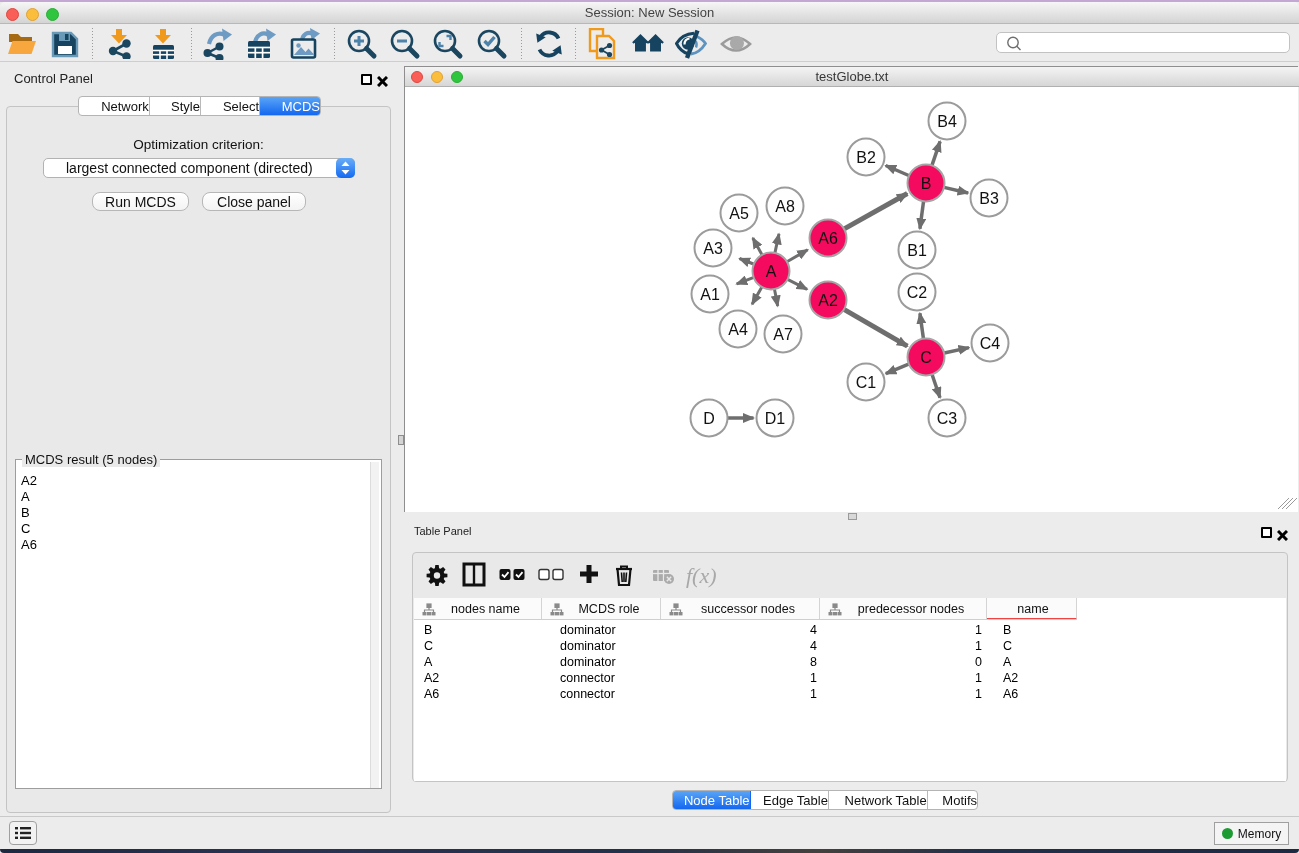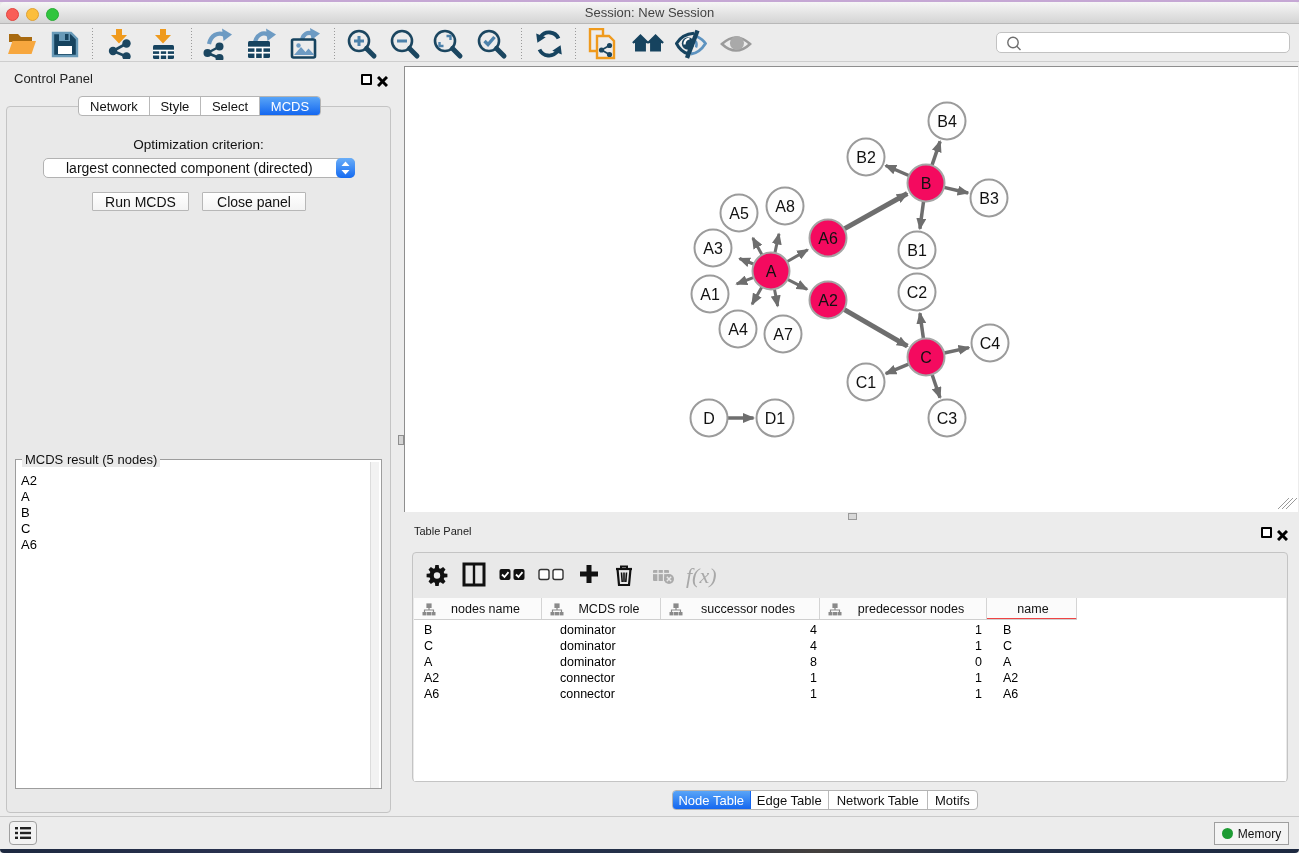--- a/index.html
+++ b/index.html
@@ -9,27 +9,27 @@
 #titlebar .title{width:100%;text-align:center;font-size:13px;color:#434343;line-height:21px}
 .tl{position:absolute;border-radius:50%}
 #toolbar{left:0;top:25px;width:1299px;height:37px;background:#ececec;border-bottom:1px solid #cecece}
 .sep{position:absolute;top:3px;height:32px;width:1px;background-image:repeating-linear-gradient(#9a9a9a 0 1px,transparent 1px 3px)}
 .ticon{position:absolute;top:3px;width:32px;height:32px;display:flex;align-items:center;justify-content:center}
 #search{left:996px;top:7px;width:294px;height:21px;background:#fff;border:1px solid #c2c2c2;border-radius:5px}
 
 #cp-title{left:14px;top:71px;font-size:13px;color:#222}
 #cp-box{left:6px;top:106px;width:385px;height:707px;background:#e9e9e9;border:1px solid #c4c4c4;border-radius:4px}
 .seg{position:absolute;display:flex;height:20px;border:1px solid #b4b4b4;border-radius:4px;background:#fff;overflow:hidden}
-.seg div{font-size:13px;color:#111;text-align:center;line-height:19px;border-right:1px solid #b9b9b9}
+.seg div{font-size:13px;color:#111;text-align:right;line-height:19px;border-right:1px solid #b9b9b9}
 .seg div:last-child{border-right:none}
 .seg .on{background:linear-gradient(#59a5f7,#1467f0);color:#fff;border-right-color:#1467f0}
 #opt-label{left:0;top:137px;width:397px;text-align:center;font-size:13.5px;color:#111}
 #dropdown{left:43px;top:158px;width:312px;height:20px;background:#fff;border:1px solid #b2b2b2;border-radius:5px;font-size:14px;color:#111;line-height:19px;padding-left:22px}
 #spinner{left:336px;top:158px;width:19px;height:20px;border-radius:5px;background:linear-gradient(#6aaef8,#146af1)}
-.btn{position:absolute;height:19px;background:linear-gradient(#ffffff,#f3f3f3);border:1px solid #b7b7b7;border-radius:1px;font-size:14px;color:#111;text-align:center;line-height:18px}
+.btn{position:absolute;height:19px;background:linear-gradient(#ffffff,#f3f3f3);border:1px solid #b7b7b7;border-radius:8px;font-size:14px;color:#111;text-align:center;line-height:18px}
 #fieldset{left:15px;top:459px;width:367px;height:330px;border:1px solid #9d9d9d;background:#fff}
 #fieldset .legend{position:absolute;left:6px;top:-8px;background:#e9e9e9;padding:0 3px;font-size:13px;color:#111}
 #fieldset .items{position:absolute;left:5px;top:13px;font-size:13px;color:#000;line-height:16px}
 #fieldset .sb{position:absolute;right:2px;top:2px;width:9px;height:326px;background:#f2f2f2;border-left:1px solid #dcdcdc}
 
 #gwin{left:404px;top:66px;width:894px;height:446px;border:1px solid #8e8e8e;border-right:none;background:#fff}
 #gtitle{left:0;top:0;width:894px;height:20px;background:linear-gradient(#f4f4f4,#d6d6d6);border-bottom:1px solid #b0b0b0}
 #gtitle .title{width:100%;text-align:center;font-size:13px;color:#373737;line-height:19px}
 #gcanvas{left:0;top:21px;width:893px;height:424px;background:#fff}
 
@@ -243,20 +243,26 @@
     </svg></div>
 <div class="btn" style="left:92px;top:192px;width:97px">Run MCDS</div>
 <div class="btn" style="left:202px;top:192px;width:104px">Close panel</div>
 <div class="abs" id="fieldset">
   <div class="legend">MCDS result (5 nodes)</div>
   <div class="items">A2<br>A<br>B<br>C<br>A6</div>
   <div class="sb"></div>
 </div>
 
 <div class="abs" id="gwin">
+  <div class="abs" id="gtitle">
+    <div class="title">testGlobe.txt</div>
+    <div class="tl" style="left:6px;top:4px;width:12px;height:12px;background:#f95e57;border:1px solid #e14640"></div>
+    <div class="tl" style="left:26px;top:4px;width:12px;height:12px;background:#fbbe3c;border:1px solid #e0a135"></div>
+    <div class="tl" style="left:46px;top:4px;width:12px;height:12px;background:#30c53e;border:1px solid #2aad36"></div>
+  </div>
   <div class="abs" id="gcanvas">
 <svg width="893" height="424" viewBox="0 0 893 424">
 <defs>
 <marker id="arr" markerWidth="12" markerHeight="10" refX="10.5" refY="5" orient="auto" markerUnits="userSpaceOnUse">
 <path d="M0,0 L12,5 L0,10 z" fill="#6e6e6e"></path>
 </marker>
 </defs>
 <g stroke="#6e6e6e" fill="none">
 <line x1="357.5" y1="167.7" x2="347.8" y2="150.0" stroke-width="3" marker-end="url(#arr)"></line>
 <line x1="369.7" y1="165.9" x2="374.0" y2="145.9" stroke-width="3" marker-end="url(#arr)"></line>

